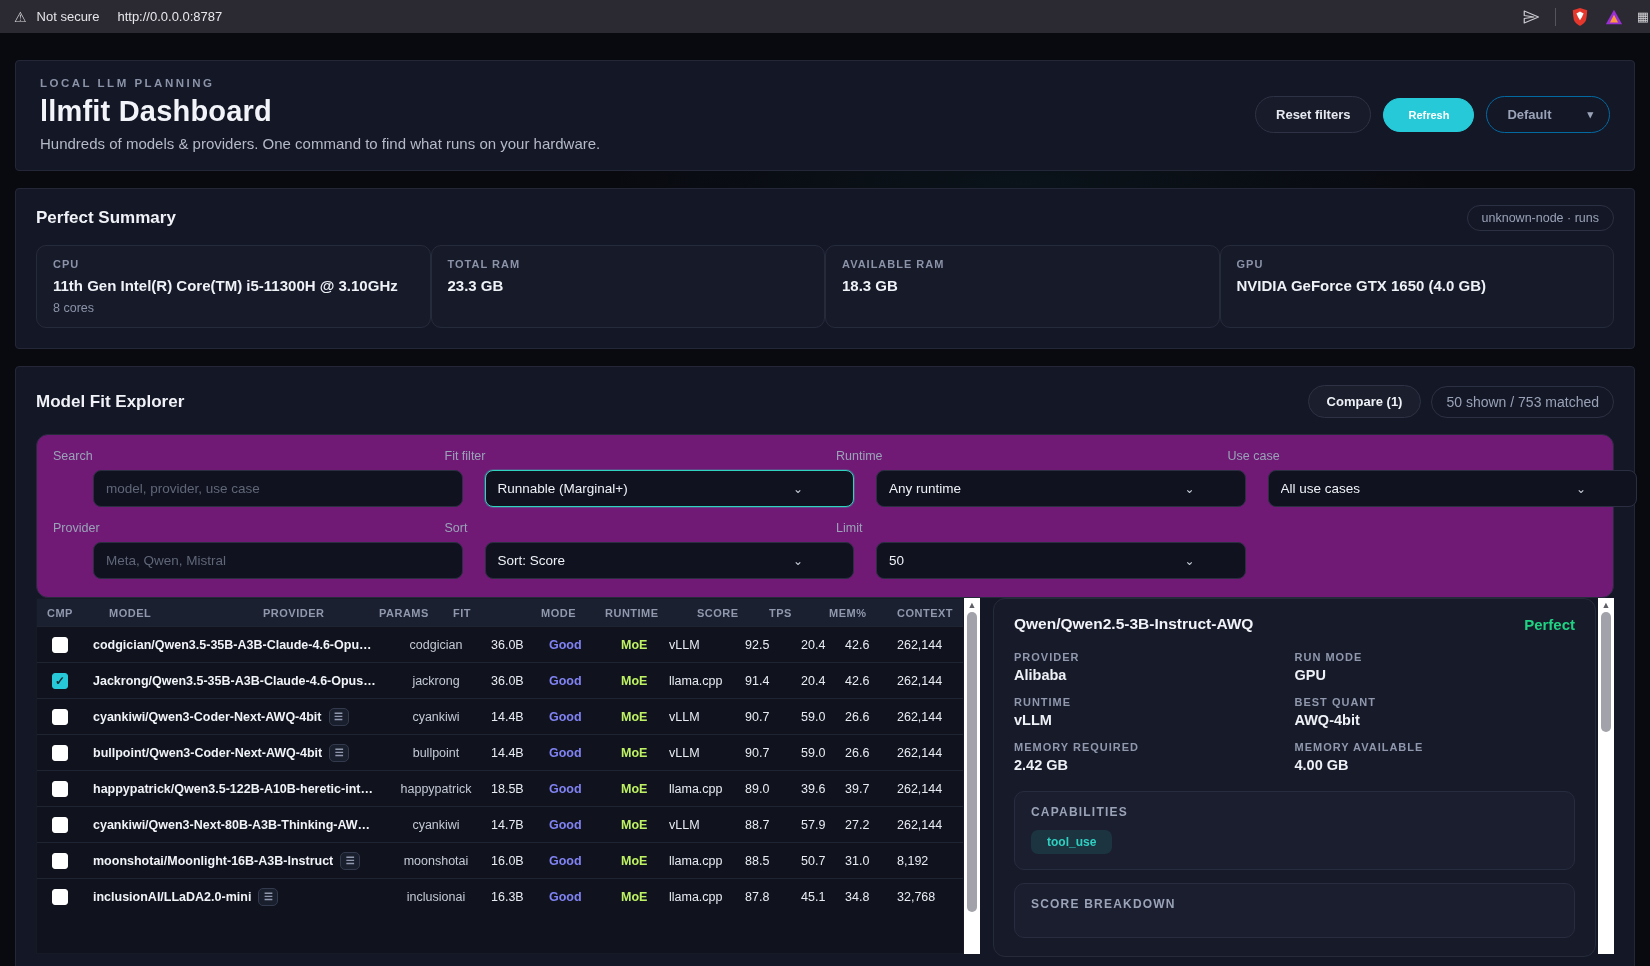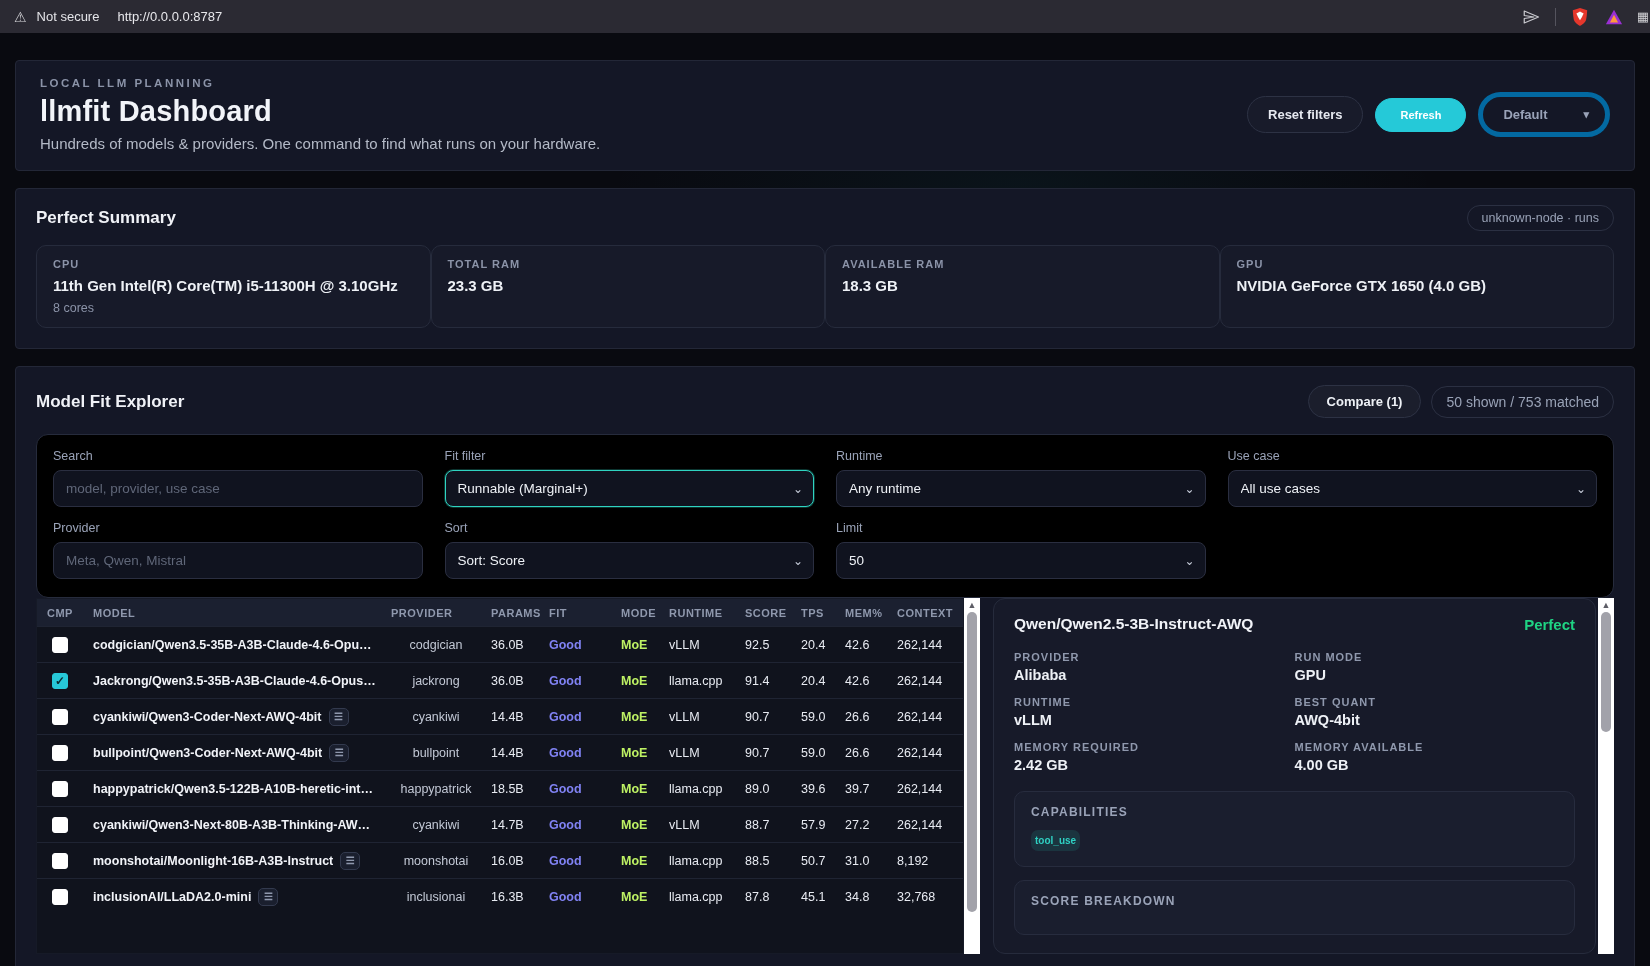--- a/index.html
+++ b/index.html
@@ -20,21 +20,21 @@
   .card { background:#141726; border:1px solid #232737; border-radius:4px; }
 
   
   .header-card { padding:16px 24px 18px; display:flex; align-items:center; justify-content:space-between; }
   .eyebrow { color:#8b93a8; font-size:11.5px; font-weight:bold; letter-spacing:2.5px; margin-bottom:6px; }
   .h-title { color:#f2f4f9; font-size:29px; font-weight:800; letter-spacing:0.2px; }
   .h-sub { color:#b4bac7; font-size:15px; margin-top:7px; }
   .h-actions { display:flex; align-items:center; gap:12px; }
   .pill-btn { border:1px solid #2d3244; background:rgba(255,255,255,0.02); color:#e6e9f0; font-weight:bold; font-size:13px; border-radius:999px; padding:10px 20px; cursor:pointer; font-family:inherit; }
   .accent-btn { background:#25c9d8; border:1px solid #25c9d8; color:#ffffff; font-weight:bold; font-size:11px; border-radius:999px; padding:10px 24px; cursor:pointer; font-family:inherit; }
-  .pill-select { display:flex; align-items:center; gap:36px; border:5px solid #0369a1; border-radius:999px; padding:10px 16px 10px 20px; color:#9aa3b8; font-size:13px; font-weight:bold; cursor:pointer; }
+  .pill-select { display:flex; align-items:center; gap:36px; border:1px solid #0369a1; border-radius:999px; padding:10px 16px 10px 20px; color:#9aa3b8; font-size:13px; font-weight:bold; cursor:pointer; }
   .chev { color:#9aa3b8; font-size:11px; line-height:1; }
 
   
   .summary-card { margin-top:17px; padding:16px 20px 20px; }
   .sum-head { display:flex; align-items:center; justify-content:space-between; margin-bottom:14px; }
   .sec-title { color:#f0f2f7; font-size:17px; font-weight:bold; }
   .node-badge { border:1px solid #2b3042; border-radius:999px; color:#99a2b6; font-size:12.5px; padding:5px 14px; }
   .stat-grid { display:grid; grid-template-columns:repeat(4,1fr); gap:0; }
   .stat-card { background:#171a29; border:1px solid #262b3c; border-radius:10px; padding:12px 16px; min-height:72px; }
   .stat-label { color:#8b93a8; font-size:11px; font-weight:bold; letter-spacing:1px; margin-bottom:7px; }
@@ -42,39 +42,39 @@
   .stat-sub { color:#8b93a8; font-size:12.5px; margin-top:7px; }
 
   
   .explorer-card { margin-top:17px; padding:18px 20px; height:700px; }
   .exp-head { display:flex; align-items:center; justify-content:space-between; margin-bottom:16px; }
   .exp-actions { display:flex; align-items:center; gap:10px; }
   .cmp-btn { border:1px solid #2d3244; background:rgba(255,255,255,0.03); color:#eef1f6; font-weight:bold; font-size:13px; border-radius:999px; padding:8px 18px; cursor:pointer; font-family:inherit; }
   .shown-badge { border:1px solid #2b3042; border-radius:999px; color:#99a2b6; font-size:14px; padding:7px 14px; }
 
   
-  .filters-panel { background:#000000; border:1px solid #262b3c; border-radius:12px; padding:14px 16px 18px; }
+  .filters-panel { background:#701a75; border:1px solid #262b3c; border-radius:12px; padding:14px 16px 18px; }
   .f-grid { display:grid; grid-template-columns:repeat(4,1fr); column-gap:22px; row-gap:14px; }
   .f-label { color:#9aa3b8; font-size:12.5px; margin-bottom:7px; }
-  .f-input, .f-select { width:100%; height:37px; background:#10131f; border:1px solid #2a2e40; border-radius:8px; color:#eef1f6; font-size:13.5px; padding:0 12px; font-family:inherit; outline:none; }
+  .f-input, .f-select { width:100%; height:37px; background:#10131f; border:1px solid #2a2e40; border-radius:8px; color:#eef1f6; font-size:13.5px; padding:0 12px; font-family:inherit; outline:none;margin-left:40px; }
   .f-input::placeholder { color:#5f6678; }
   .sel-wrap { position:relative; }
   .f-select { appearance:none; -webkit-appearance:none; padding-right:28px; }
   .sel-wrap .chev { position:absolute; right:11px; top:50%; transform:translateY(-46%); pointer-events:none; font-size:12px; color:#c6ccd9; }
   .sel-focus .f-select { border:1.5px solid #2fd3c0; box-shadow:0 0 0 1px rgba(47,211,192,0.25); }
 
   .more-row { display:flex; justify-content:flex-end; margin:14px 2px 12px; }
   .more-btn { border:1px solid #2d3244; background:rgba(255,255,255,0.03); color:#eef1f6; font-weight:bold; font-size:12.5px; border-radius:999px; padding:8px 16px; cursor:pointer; font-family:inherit; }
 
   
   .content-row { display:flex; align-items:flex-start; gap:12px; }
   .table-side { display:flex; width:945px; }
   .mtable { width:928px; background:#10131d; border:1px solid #20243471; }
   .tgrid { display:grid; grid-template-columns:46px minmax(0,1fr) 100px 58px 72px 48px 76px 56px 44px 52px 76px; align-items:center; }
-  .thead { background:#1b2030; height:27px; }
+  .thead { background:#1b2030; height:27px;gap:16px; }
   .th { color:#8f98ad; font-size:11px; font-weight:bold; letter-spacing:0.5px; padding-left:10px; white-space:nowrap; }
   .trow { height:36px; border-top:1px solid #1f2433; cursor:pointer; }
   .td { color:#e8ebf2; font-size:12.5px; padding-left:10px; white-space:nowrap; overflow:hidden; text-overflow:ellipsis; }
   .td-model { font-weight:bold; color:#f1f3f8; display:flex; align-items:center; gap:7px; }
   .mname { overflow:hidden; text-overflow:ellipsis; white-space:nowrap; }
   .td-provider { color:#c3c9d6; font-weight:normal;text-align:center; }
   .fit-good { color:#8183f4; font-weight:bold; }
   .mode-moe { color:#bef264; font-weight:bold; }
   .cmp-cell { display:flex; justify-content:center; }
   .cbx { width:16px; height:16px; border-radius:3px; background:#ffffff; border:1px solid #ffffff; display:flex; align-items:center; justify-content:center; }
@@ -91,21 +91,21 @@
   .detail-side { display:flex; flex:1; }
   .detail-panel { flex:1; background:#171a29; border:1px solid #262b3c; border-radius:12px; padding:16px 20px 18px; }
   .dp-head { display:flex; align-items:center; justify-content:space-between; margin-bottom:18px; }
   .dp-title { color:#f1f3f8; font-size:15.5px; font-weight:bold; }
   .dp-fit { color:#1fd383; font-size:15px; font-weight:bold; }
   .meta-grid { display:grid; grid-template-columns:1fr 1fr; row-gap:13px; margin-bottom:18px; }
   .meta-label { color:#8f98ad; font-size:11px; font-weight:bold; letter-spacing:1px; margin-bottom:4px; }
   .meta-value { color:#eef1f6; font-size:14.5px; font-weight:bold; }
   .inner-card { background:#1a1e2e; border:1px solid #272c3e; border-radius:10px; padding:13px 16px 15px; margin-top:13px; }
   .ic-title { color:#9aa3b8; font-size:12px; font-weight:bold; letter-spacing:1.2px; margin-bottom:11px; }
-  .chip { display:inline-block; background:rgba(45,212,191,0.12); color:#2fd0c2; font-size:10px; font-weight:bold; border-radius:7px; padding:5px 4px; }
+  .chip { display:inline-block; background:rgba(45,212,191,0.12); color:#2fd0c2; font-size:12px; font-weight:bold; border-radius:7px; padding:5px 16px; }
 </style>
 </head>
 <body>
 
 <div class="browser-bar">
   <div class="bb-left">
     <span class="warn-ico">⚠</span>
     <span class="bb-sec">Not secure</span>
     <span class="bb-url">http://0.0.0.0:8787</span>
   </div>

